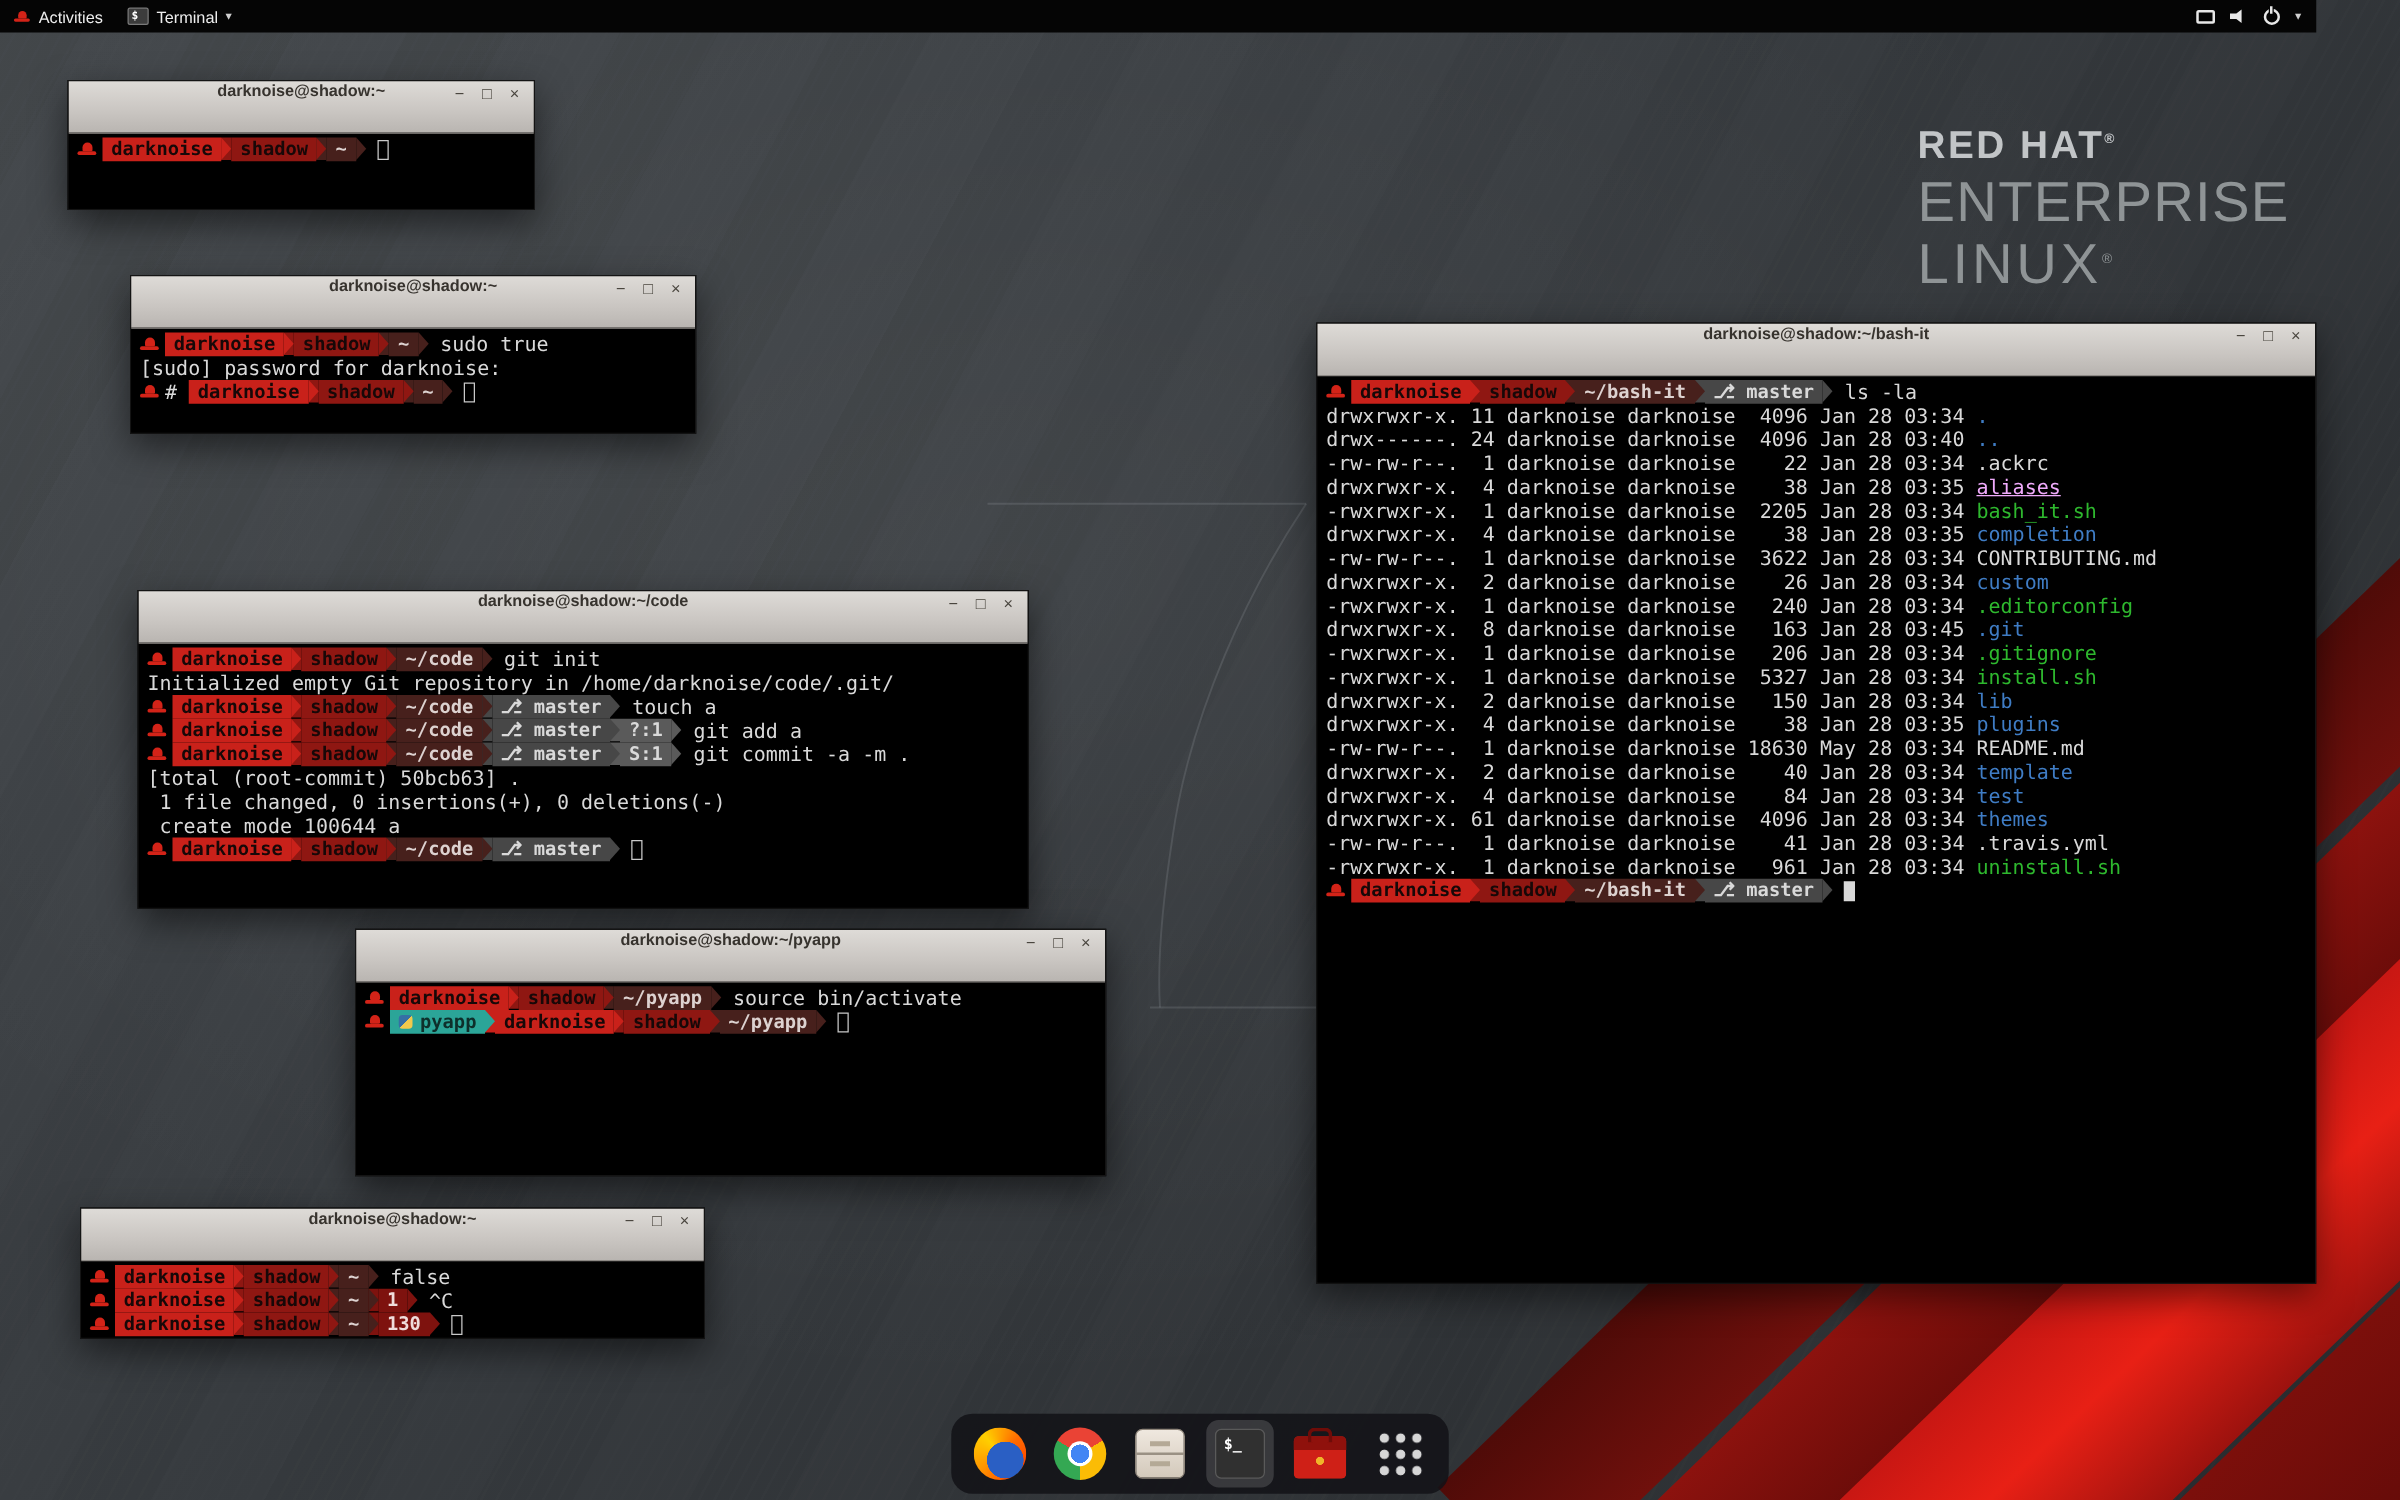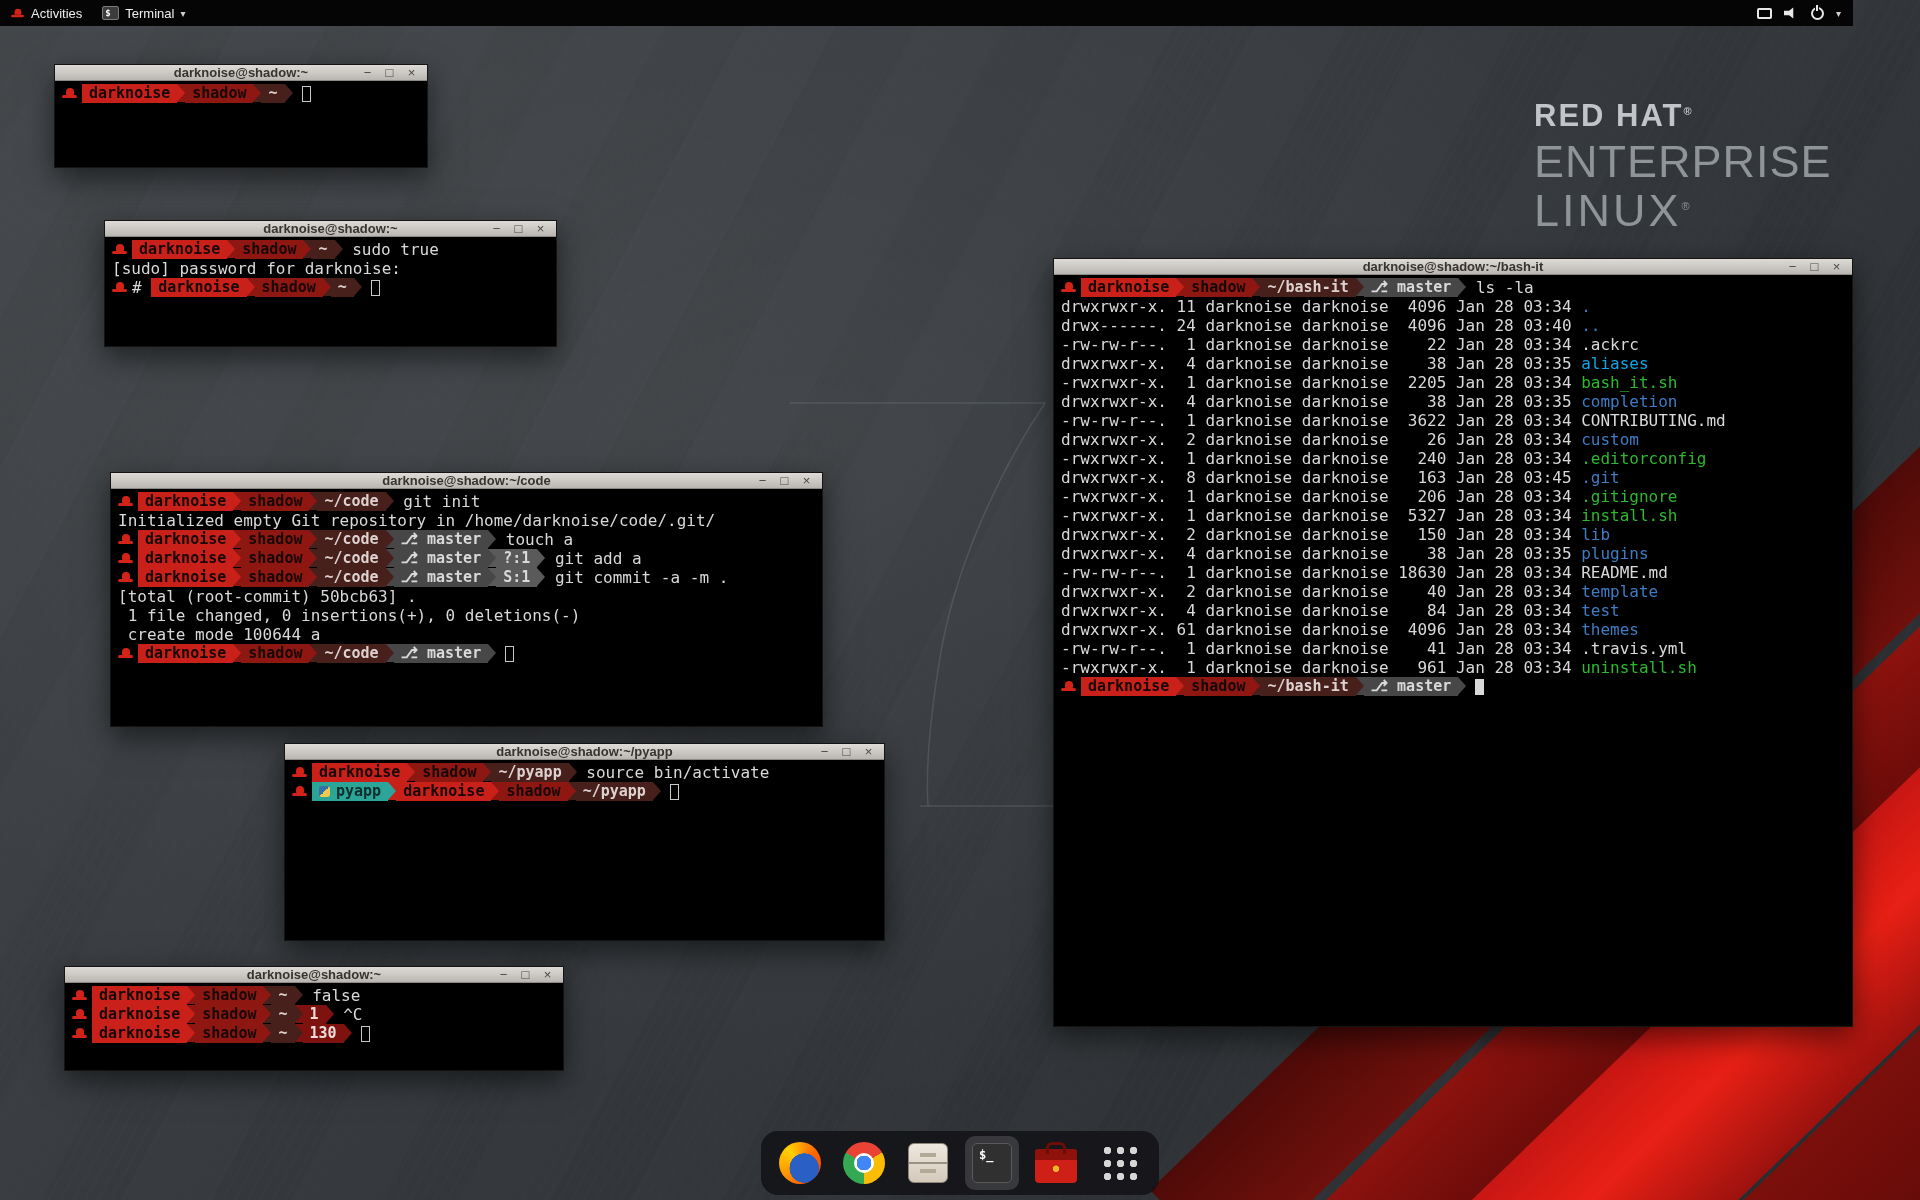--- a/index.html
+++ b/index.html
@@ -57,21 +57,21 @@
   
   .window { position:absolute; border:1px solid #141414; background:#000;
             box-shadow:0 10px 28px rgba(0,0,0,0.55); display:flex; flex-direction:column; }
   #w0 { left:54px;   top:64px;  width:374px; height:104px; }
   #w1 { left:104px;  top:220px; width:453px; height:127px; }
   #w2 { left:110px;  top:472px; width:713px; height:255px; }
   #w3 { left:284px;  top:743px; width:601px; height:198px; }
   #w4 { left:64px;   top:966px; width:500px; height:105px; }
   #w5 { left:1053px; top:258px; width:800px; height:769px; }
 
-  .titlebar { height:16px; flex:0 0 auto; position:relative; display:flex; align-items:center;
+  .titlebar { height:42px; flex:0 0 auto; position:relative; display:flex; align-items:flex-start;
               background:linear-gradient(#dedbd7,#c9c5c1 60%,#b9b5b1); border-bottom:1px solid #8e8a86; }
   .title { position:absolute; left:0; right:0; text-align:center; font-size:13px; font-weight:bold; color:#37332e; }
   .winbtns { margin-left:auto; display:flex; gap:3px; padding-right:6px; position:relative; }
   .wbtn { width:19px; height:19px; display:flex; align-items:center; justify-content:center;
           font-size:13px; color:#4a463f; border-radius:3px; }
 
   .term { flex:1 1 auto; background:#000; padding:3px 7px; overflow:hidden;
           font:16px/19px "DejaVu Sans Mono",monospace; color:#d9d9d9; }
   .tline { height:19px; white-space:pre; }
   .tline.prompt { display:flex; align-items:stretch; }
@@ -252,32 +252,32 @@
         <span class="wbtn">−</span>
         <span class="wbtn">□</span>
         <span class="wbtn">×</span>
       </span>
     </div>
     <div class="term">
         <div class="tline prompt"><span class="hat"></span><span class="seg" style="background-color: rgb(201, 33, 26); color: rgb(23, 8, 8);">darknoise</span><span class="arrow" style="border-left-color: rgb(201, 33, 26); background-color: rgb(143, 23, 18);"></span><span class="seg" style="background-color: rgb(143, 23, 18); color: rgb(23, 8, 8);">shadow</span><span class="arrow" style="border-left-color: rgb(143, 23, 18); background-color: rgb(71, 32, 28);"></span><span class="seg" style="background-color: rgb(71, 32, 28); color: rgb(221, 210, 208);">~/bash-it</span><span class="arrow" style="border-left-color: rgb(71, 32, 28); background-color: rgb(71, 71, 71);"></span><span class="seg" style="background-color: rgb(71, 71, 71); color: rgb(217, 217, 217);">⎇ master</span><span class="arrow" style="border-left-color: rgb(71, 71, 71); background-color: transparent;"></span><span class="cmd"> ls -la</span></div>
         <div class="tline"><span>drwxrwxr-x. 11 darknoise darknoise  4096 Jan 28 03:34 </span><span style="color: rgb(63, 124, 196);">.</span></div>
         <div class="tline"><span>drwx------. 24 darknoise darknoise  4096 Jan 28 03:40 </span><span style="color: rgb(63, 124, 196);">..</span></div>
         <div class="tline"><span>-rw-rw-r--.  1 darknoise darknoise    22 Jan 28 03:34 </span><span style="color: rgb(217, 217, 217);">.ackrc</span></div>
-        <div class="tline"><span>drwxrwxr-x.  4 darknoise darknoise    38 Jan 28 03:35 </span><span style="color: #0ea5e9;">aliases</span></div>
+        <div class="tline"><span>drwxrwxr-x.  4 darknoise darknoise    38 Jan 28 03:35 </span><span style="color: #f0abfc; text-decoration: underline;">aliases</span></div>
         <div class="tline"><span>-rwxrwxr-x.  1 darknoise darknoise  2205 Jan 28 03:34 </span><span style="color: rgb(46, 184, 46);">bash_it.sh</span></div>
         <div class="tline"><span>drwxrwxr-x.  4 darknoise darknoise    38 Jan 28 03:35 </span><span style="color: rgb(63, 124, 196);">completion</span></div>
         <div class="tline"><span>-rw-rw-r--.  1 darknoise darknoise  3622 Jan 28 03:34 </span><span style="color: rgb(217, 217, 217);">CONTRIBUTING.md</span></div>
         <div class="tline"><span>drwxrwxr-x.  2 darknoise darknoise    26 Jan 28 03:34 </span><span style="color: rgb(63, 124, 196);">custom</span></div>
         <div class="tline"><span>-rwxrwxr-x.  1 darknoise darknoise   240 Jan 28 03:34 </span><span style="color: rgb(46, 184, 46);">.editorconfig</span></div>
         <div class="tline"><span>drwxrwxr-x.  8 darknoise darknoise   163 Jan 28 03:45 </span><span style="color: rgb(63, 124, 196);">.git</span></div>
         <div class="tline"><span>-rwxrwxr-x.  1 darknoise darknoise   206 Jan 28 03:34 </span><span style="color: rgb(46, 184, 46);">.gitignore</span></div>
         <div class="tline"><span>-rwxrwxr-x.  1 darknoise darknoise  5327 Jan 28 03:34 </span><span style="color: rgb(46, 184, 46);">install.sh</span></div>
         <div class="tline"><span>drwxrwxr-x.  2 darknoise darknoise   150 Jan 28 03:34 </span><span style="color: rgb(63, 124, 196);">lib</span></div>
         <div class="tline"><span>drwxrwxr-x.  4 darknoise darknoise    38 Jan 28 03:35 </span><span style="color: rgb(63, 124, 196);">plugins</span></div>
-        <div class="tline"><span>-rw-rw-r--.  1 darknoise darknoise 18630 Jan 28 03:34 </span><span style="color: rgb(217, 217, 217);">README.md</span></div>
+        <div class="tline"><span>-rw-rw-r--.  1 darknoise darknoise 18630 May 28 03:34 </span><span style="color: rgb(217, 217, 217);">README.md</span></div>
         <div class="tline"><span>drwxrwxr-x.  2 darknoise darknoise    40 Jan 28 03:34 </span><span style="color: rgb(63, 124, 196);">template</span></div>
         <div class="tline"><span>drwxrwxr-x.  4 darknoise darknoise    84 Jan 28 03:34 </span><span style="color: rgb(63, 124, 196);">test</span></div>
         <div class="tline"><span>drwxrwxr-x. 61 darknoise darknoise  4096 Jan 28 03:34 </span><span style="color: rgb(63, 124, 196);">themes</span></div>
         <div class="tline"><span>-rw-rw-r--.  1 darknoise darknoise    41 Jan 28 03:34 </span><span style="color: rgb(217, 217, 217);">.travis.yml</span></div>
         <div class="tline"><span>-rwxrwxr-x.  1 darknoise darknoise   961 Jan 28 03:34 </span><span style="color: rgb(46, 184, 46);">uninstall.sh</span></div>
         <div class="tline prompt"><span class="hat"></span><span class="seg" style="background-color: rgb(201, 33, 26); color: rgb(23, 8, 8);">darknoise</span><span class="arrow" style="border-left-color: rgb(201, 33, 26); background-color: rgb(143, 23, 18);"></span><span class="seg" style="background-color: rgb(143, 23, 18); color: rgb(23, 8, 8);">shadow</span><span class="arrow" style="border-left-color: rgb(143, 23, 18); background-color: rgb(71, 32, 28);"></span><span class="seg" style="background-color: rgb(71, 32, 28); color: rgb(221, 210, 208);">~/bash-it</span><span class="arrow" style="border-left-color: rgb(71, 32, 28); background-color: rgb(71, 71, 71);"></span><span class="seg" style="background-color: rgb(71, 71, 71); color: rgb(217, 217, 217);">⎇ master</span><span class="arrow" style="border-left-color: rgb(71, 71, 71); background-color: transparent;"></span><span class="cursor filled"></span></div>
       </div>
   </div>
 
   <div class="dock">

